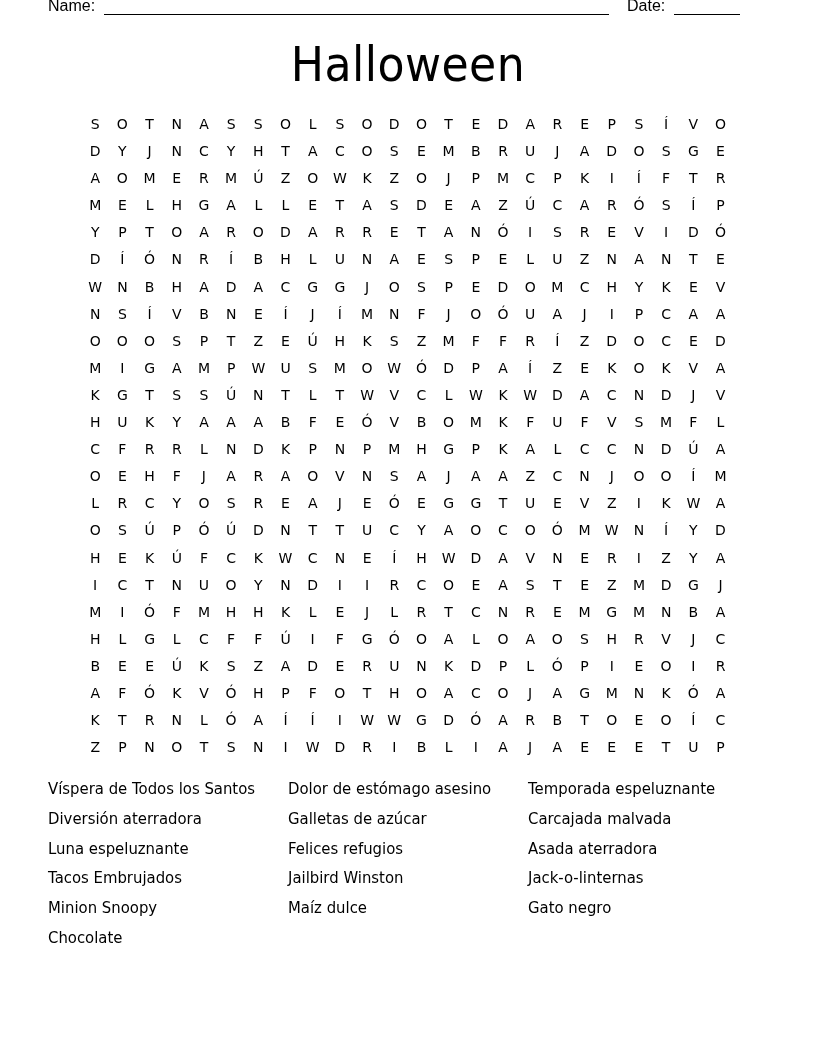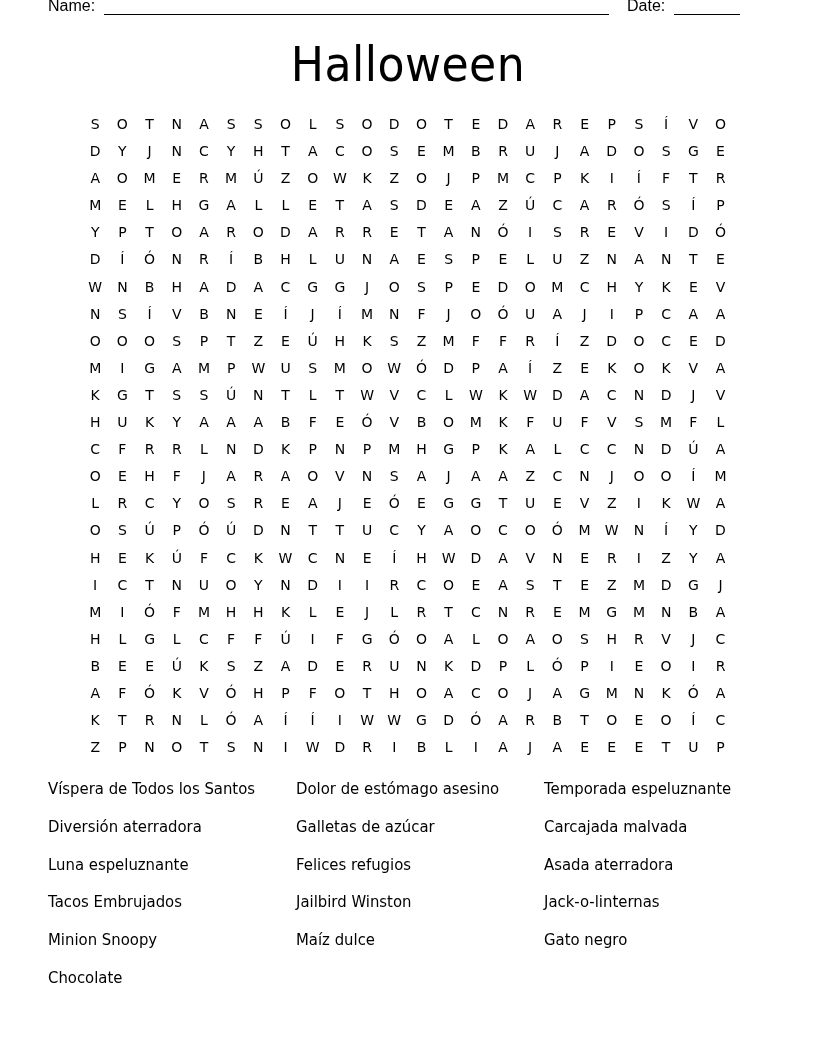--- a/index.html
+++ b/index.html
@@ -19,21 +19,21 @@
     }
     .grid {
       position: absolute; top: 113px; left: 82px;
       display: grid; grid-template-columns: repeat(23, 27.2px); grid-auto-rows: 27.1px;
       font-family: "DejaVu Sans", sans-serif; font-size: 14px;
     }
     .cell { text-align: center; line-height: 22px; }
     .words {
       position: absolute; top: 779px; left: 48px;
       display: grid; grid-template-columns: 240px 240px 240px; grid-auto-rows: 29.8px;
-      font-family: "DejaVu Sans", sans-serif; font-size: 16px; gap: 8px;
+      font-family: "DejaVu Sans", sans-serif; font-size: 16px;
     }
     .word { white-space: nowrap; transform-origin: left center; transform: scaleX(0.93); }
   </style>
 </head>
 <body>
 
 <div class="header">
   <span class="name-label">Name:</span>
   <span class="name-line"></span>
   <span class="date-label">Date:</span>

